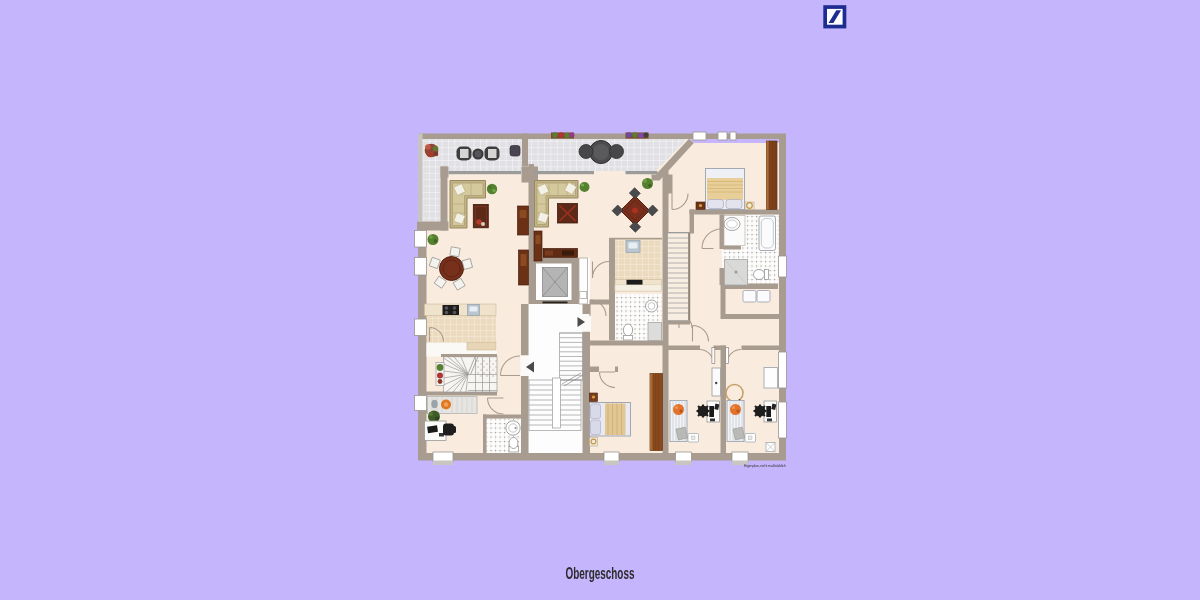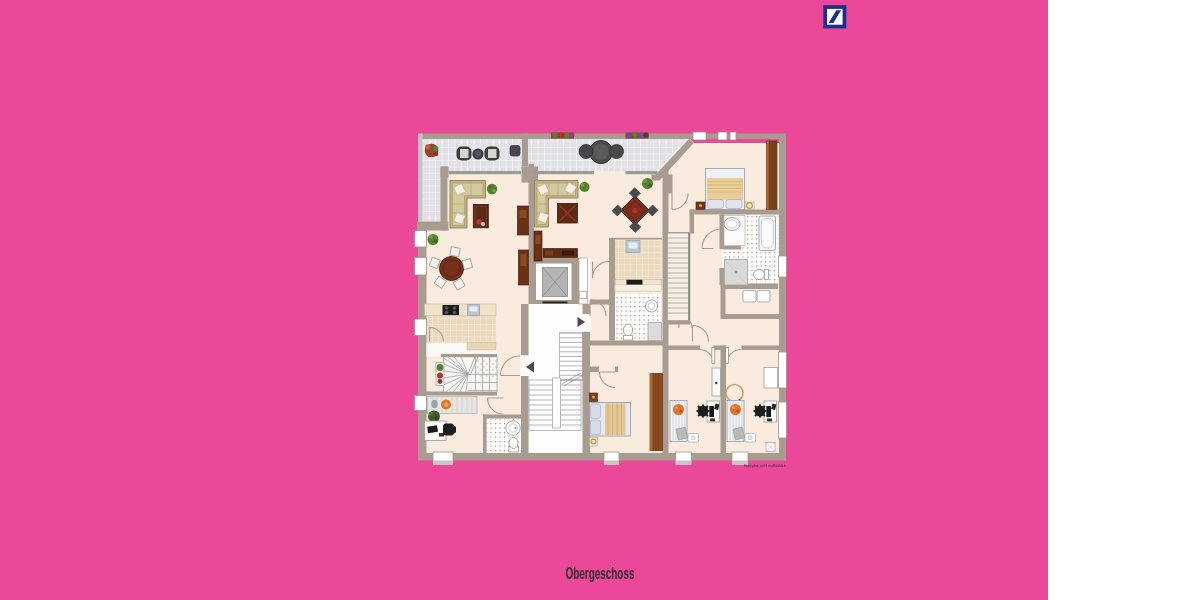--- a/index.html
+++ b/index.html
@@ -1,17 +1,17 @@
 <!DOCTYPE html>
 <html><head>
 <meta charset="utf-8">
 <style>
 html,body{margin:0;padding:0;background:#ffffff;width:1200px;height:600px;overflow:hidden;}
 body{font-family:"Liberation Sans",sans-serif;}
-#page{position:relative;width:1048px;height:600px;background:#ec4899;}
+#page{position:relative;width:1200px;height:600px;background:#c4b5fd;}
 svg{position:absolute;top:0;left:0;}
 .cap{position:absolute;top:566px;left:0;width:1200px;text-align:center;font-size:16px;line-height:16px;font-weight:bold;color:#2b2b2b;transform:scaleX(0.62);transform-origin:600px 50%;}
 </style>
 </head>
 <body>
 <div id="page">
 <svg width="1200" height="600" viewBox="0 0 1200 600">
 <defs>
 <pattern id="ter" width="6.4" height="6.4" patternUnits="userSpaceOnUse">
   <rect width="6.4" height="6.4" fill="#e1e0e4"></rect>

